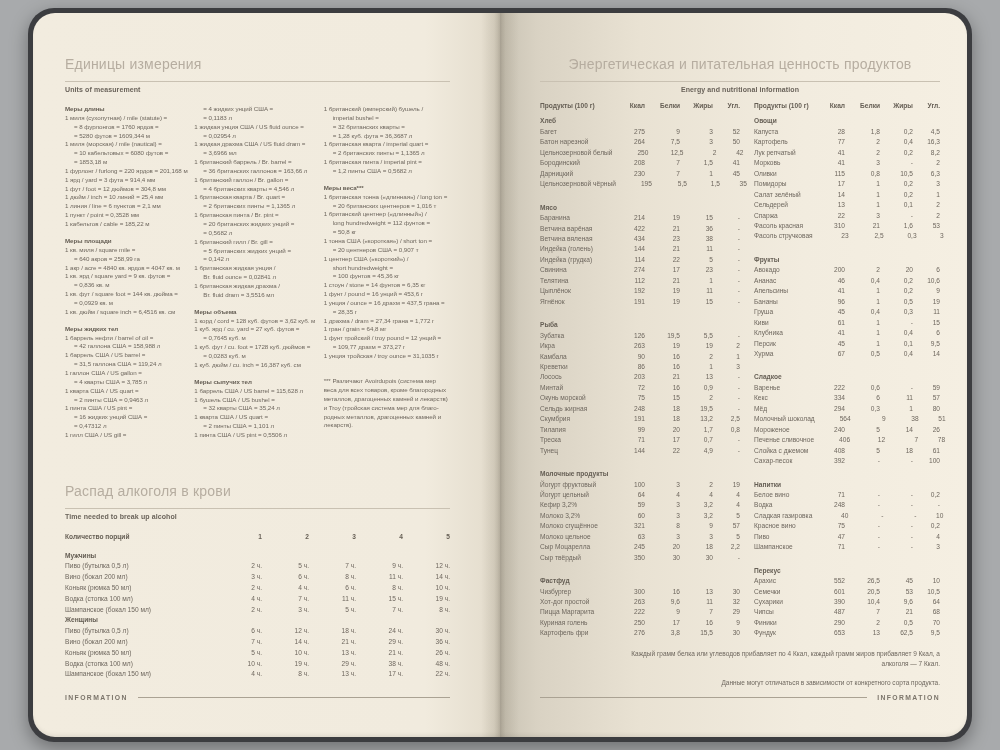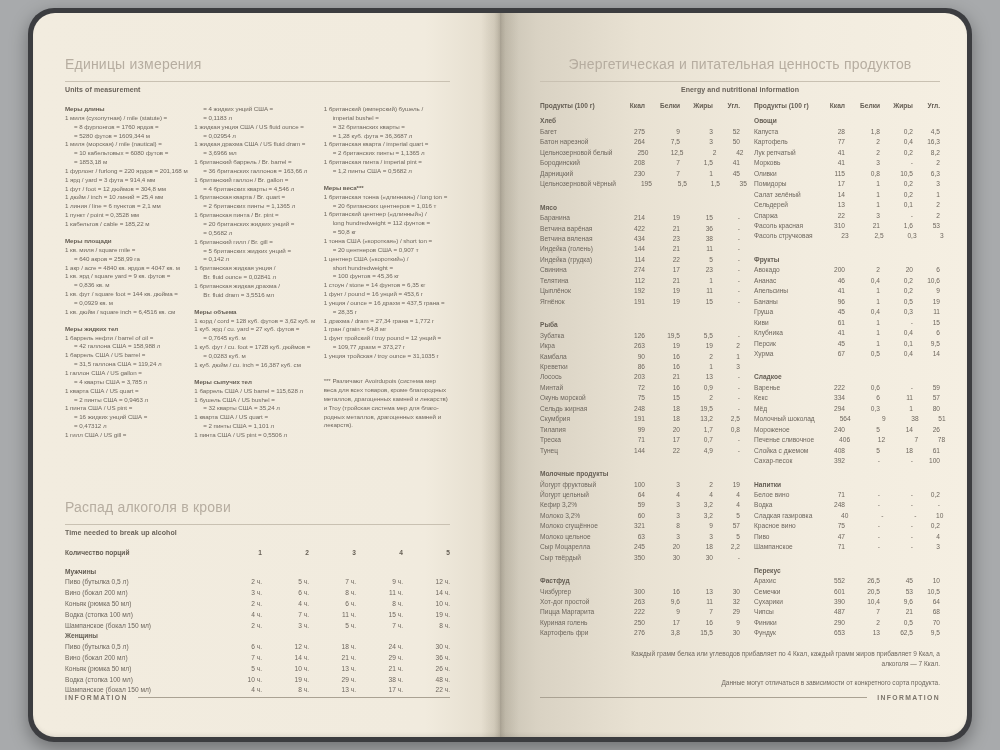--- a/index.html
+++ b/index.html
@@ -24,21 +24,21 @@
   .rule{height:1px;background:#c9c1b2;margin-top:6px;}
   .sec-sub{font-size:7px;font-weight:bold;color:#6a635a;margin-top:4px;letter-spacing:0.1px;}
 
   .ucols{display:flex;gap:3px;margin-top:12px;}
   .ucol{width:128px;font-size:6.2px;line-height:8.85px;color:#6e675e;letter-spacing:-0.05px;}
   .ucol div{white-space:nowrap;}
   .u-h{font-weight:bold;color:#655e54;}
   .u-i{padding-left:9px;}
   .u-gap{height:8.2px;}
 
-  .alc-title{margin-top:56px;}
+  .alc-title{margin-top:40px;}
   #alcohol-table{margin-top:12px;}
   .alc-row{display:grid;grid-template-columns:150px repeat(5,1fr);font-size:6.6px;line-height:10.8px;color:#6e675e;}
   .alc-row span{white-space:nowrap;}
   .alc-row .v{text-align:right;}
   .alc-head{font-weight:bold;margin-bottom:8px;color:#655e54;}
   .alc-group{font-weight:bold;font-size:6.6px;line-height:10.8px;color:#655e54;}
 
   .ntables{display:flex;justify-content:space-between;margin-top:8px;}
   #ntable-left{width:200px;}
   #ntable-right{width:186px;}

